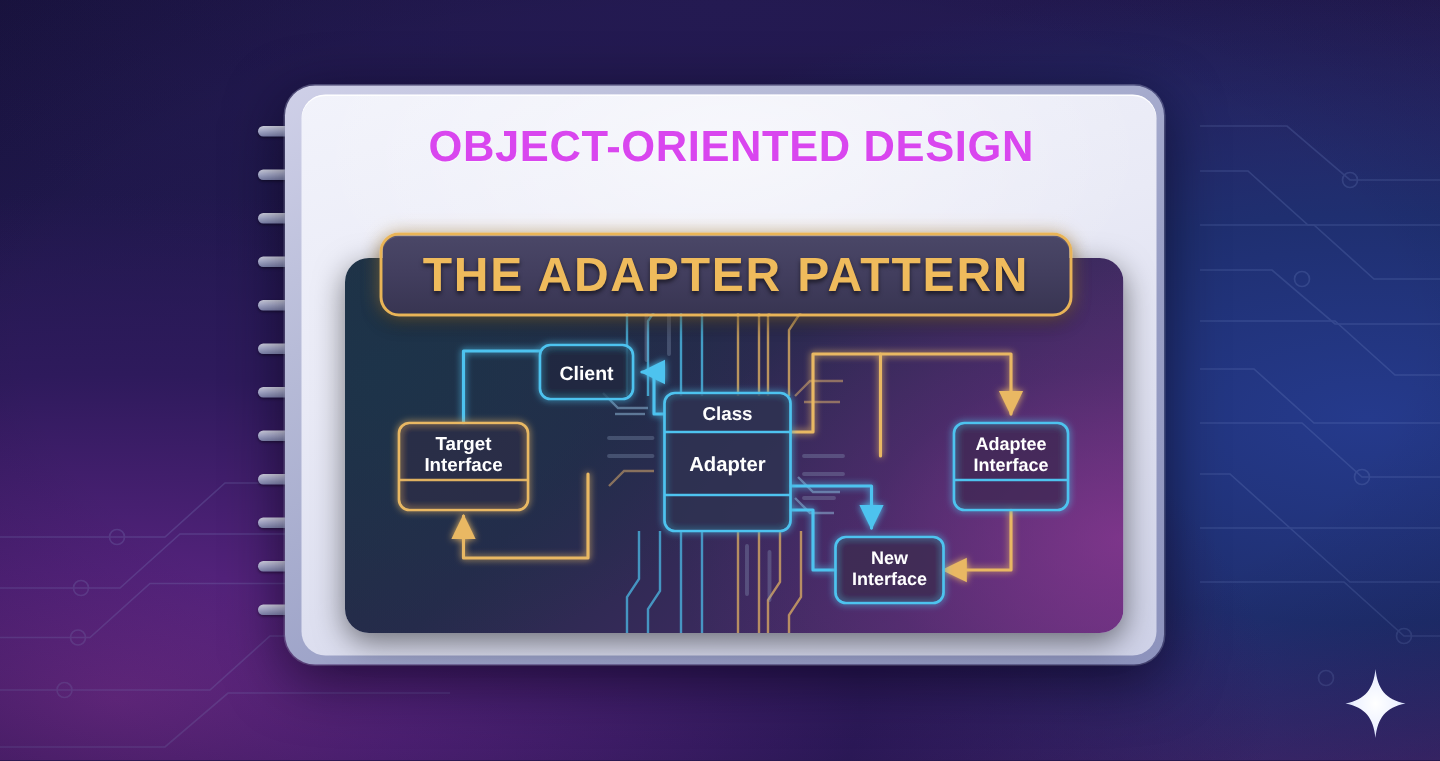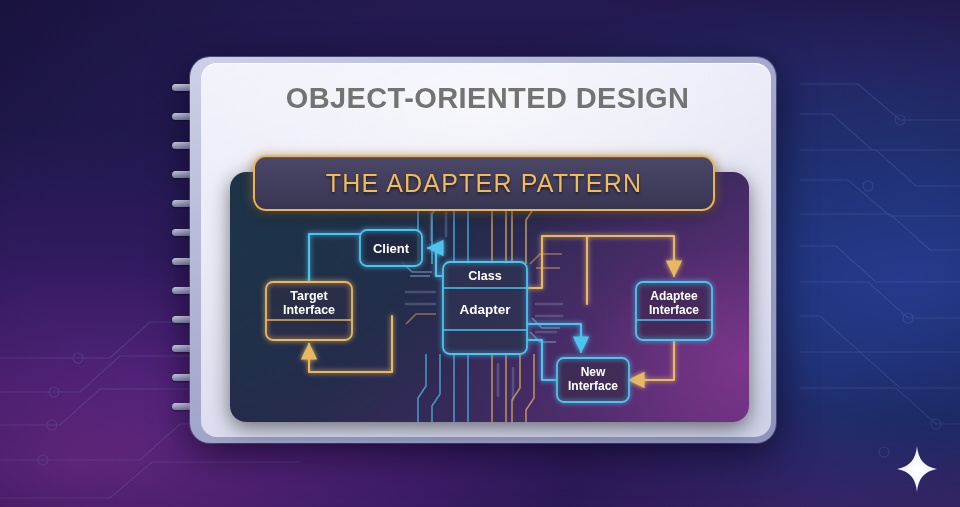--- a/index.html
+++ b/index.html
@@ -55,21 +55,21 @@
   }
   .ring .hole{
     position:absolute;left:42px;top:0;width:14px;height:12px;border-radius:50%;
     background:radial-gradient(60% 60% at 35% 30%, #6e74a0 0%, #3d4370 60%, #262b4e 100%);
     box-shadow:inset 0 1px 2px rgba(0,0,0,.7), 0 1px 0 rgba(255,255,255,.22);
   }
 
   
   .heading{
     position:absolute;left:215px;top:82px;width:545px;
-    text-align:center;color:#737373;
+    text-align:center;color:#d946ef;
     font-weight:800;font-size:29px;line-height:1.16;letter-spacing:.4px;
     text-shadow:0 1px 1px rgba(255,255,255,.7);
   }
   .heading div{white-space:nowrap;}
 
   
   .panel{
     position:absolute;left:230px;top:172px;width:519px;height:250px;
     border-radius:16px;overflow:hidden;
     background:
@@ -83,21 +83,21 @@
   
   .banner{
     position:absolute;left:253px;top:155px;width:458px;height:52px;
     border-radius:13px;
     background:linear-gradient(180deg,#4a4767 0%,#423e5e 50%,#383552 100%);
     border:2px solid #e9b457;
     box-shadow:0 0 12px rgba(233,180,87,.45), 0 4px 12px rgba(0,0,0,.45), inset 0 1px 0 rgba(255,255,255,.1);
     display:flex;align-items:center;justify-content:center;
   }
   .banner span{
-    color:#efbb5c;font-weight:400;font-size:25px;letter-spacing:1.2px;
+    color:#efbb5c;font-weight:700;font-size:32px;letter-spacing:1.2px;
     text-shadow:0 2px 3px rgba(0,0,0,.55);
   }
 
   
   .diagram{position:absolute;left:230px;top:172px;width:519px;height:250px;}
 
   .nodelabel{
     font-family:"Liberation Sans", sans-serif;
     font-weight:700;fill:#ffffff;text-anchor:middle;
   }

